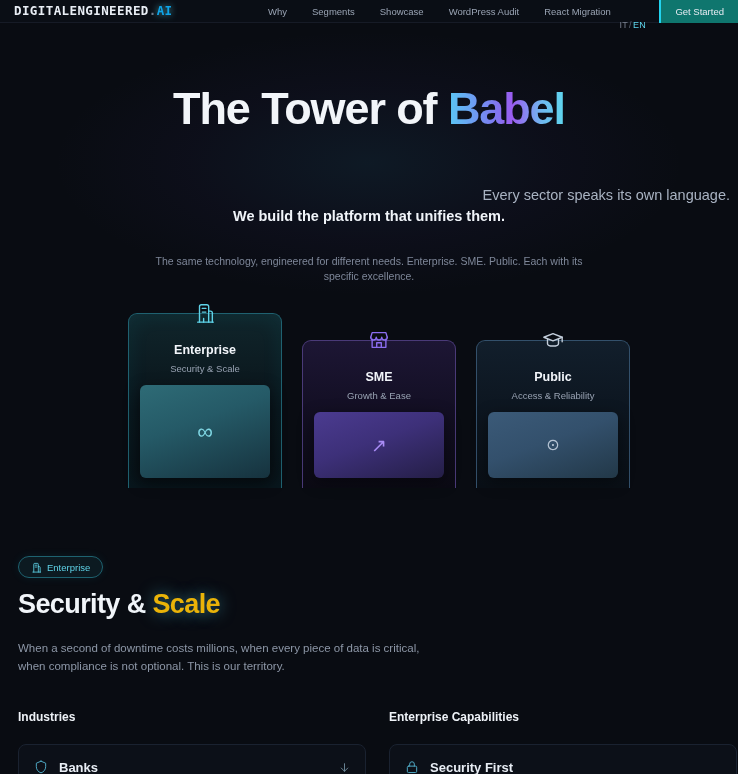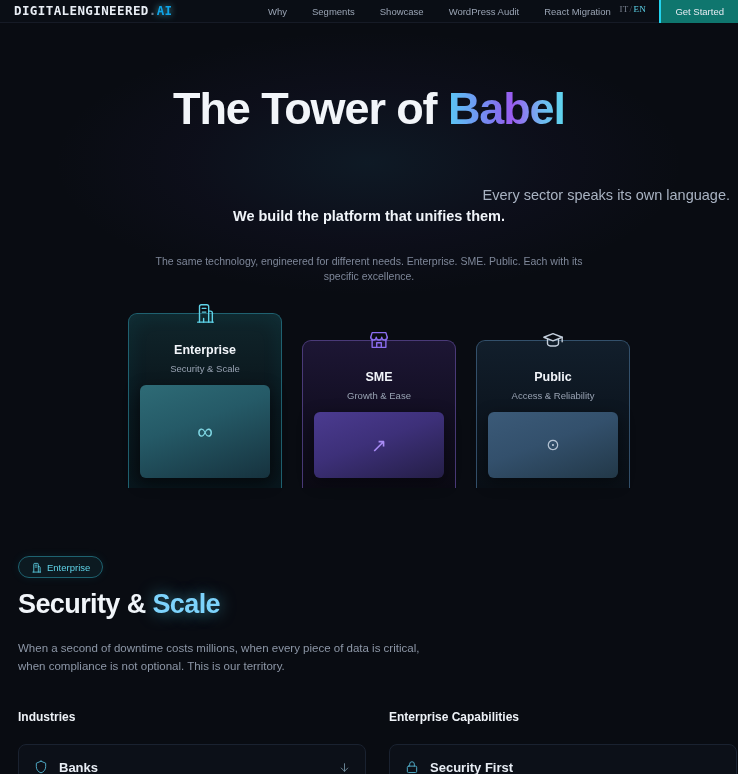--- a/index.html
+++ b/index.html
@@ -24,22 +24,22 @@
     font-family:"DejaVu Sans Mono","Liberation Mono",monospace;
     font-size:12.5px; font-weight:700; letter-spacing:0.4px;
     color:#e9eef5; white-space:nowrap;
   }
   .logo .dot { color:#6f7a8c; }
   .logo .ai { color:#0ea5e9; text-shadow:0 0 7px rgba(103,232,249,.75); }
 
   .navlinks { position:absolute; left:228px; top:0; height:23px; display:flex; align-items:center; gap:25px;margin-left:40px; }
   .navlink { font-size:9.5px; color:#9aa4b4; white-space:nowrap; cursor:pointer; }
 
-  .lang { position:absolute; right:92px; top:4px; font-size:9px; color:#8a93a3;
-          font-family:Liberation Serif, serif; letter-spacing:.3px; }
+  .lang { position:absolute; right:92px; top:20px; font-size:9px; color:#8a93a3;
+          font-family:Liberation Sans, sans-serif; letter-spacing:.3px; }
   .lang .it { color:#79818f; cursor:pointer; }
   .lang .sep { color:#5a6373; margin:0 1px; }
   .lang .en { color:#5ed8ef; cursor:pointer; }
 
   .cta {
     position:absolute; right:0; top:0; height:23px;
     display:flex; align-items:center; justify-content:center;
     padding:0 14px;
     background:#0f766e;
     border-left:2px solid #22d3ee;
@@ -147,21 +147,21 @@
     font-size:9.5px; color:#5fd3e8; white-space:nowrap;
     box-shadow:0 0 10px rgba(34,211,238,.08);
   }
   .badge svg { display:block; }
 
   .seg-title {
     position:absolute; left:18px; top:33px;
     font-size:27px; font-weight:700; letter-spacing:-.6px; color:#f1f5f9;
     white-space:nowrap;
   }
-  .seg-title .accent { color:#7dd3fc; text-shadow:0 0 16px rgba(95,216,242,.55); }
+  .seg-title .accent { color:#eab308; text-shadow:0 0 16px rgba(95,216,242,.55); }
 
   .seg-desc {
     position:absolute; left:18px; top:83px; width:420px;
     font-size:11.5px; line-height:1.6; color:#8d97a7;
   }
 
   
   .lists { position:absolute; top:710px; left:0; width:738px; }
   .col-head { position:absolute; font-size:12px; font-weight:700; color:#eef2f7; }
   #head-industries { left:18px; top:0; }

